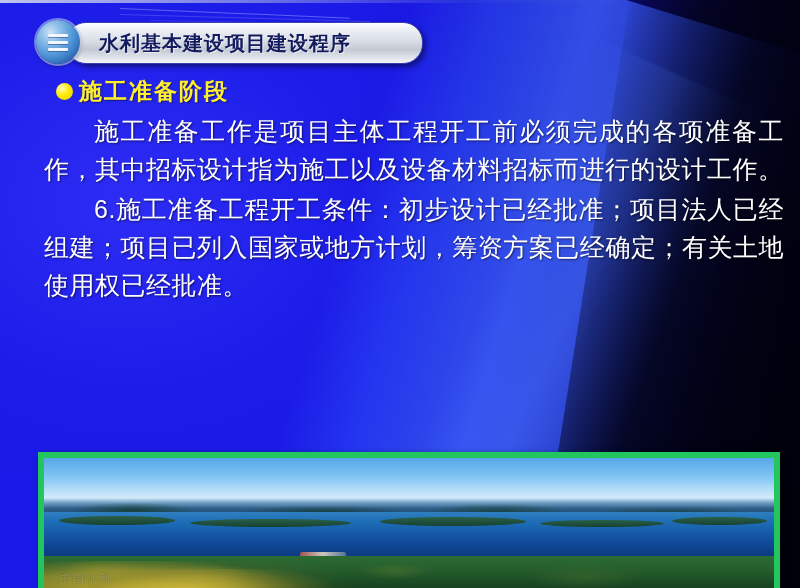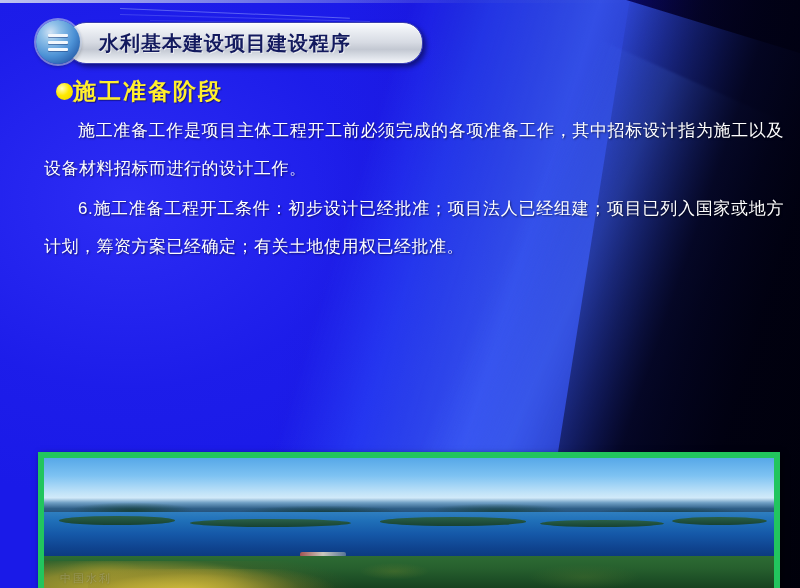--- a/index.html
+++ b/index.html
@@ -174,20 +174,21 @@
     text-shadow: 1px 1px 0 rgba(255,255,255,0.6);
   }
 
   
   .section-head {
     position: absolute;
     left: 56px;
     top: 76px;
     display: flex;
     align-items: center;
+    gap: 6px;
   }
   .bullet-dot {
     width: 17px;
     height: 17px;
     border-radius: 50%;
     background: radial-gradient(circle at 35% 32%, #fffcc0 0%, #ffe900 45%, #e9d300 100%);
     flex: none;
   }
   .section-title {
     font-size: 23px;
@@ -198,21 +199,21 @@
     white-space: nowrap;
   }
 
   
   .body-text {
     position: absolute;
     left: 44px;
     top: 112px;
     width: 740px;
     color: #ffffff;
-    font-size: 17px;
+    font-size: 25px;
     line-height: 38px;
     letter-spacing: 0.5px;
     text-shadow: 1px 1px 2px rgba(0,0,0,0.55);
   }
   .body-text p {
     margin: 0 0 2px 0;
     text-align: justify;
     text-justify: inter-ideograph;
     text-indent: 2em;
   }

